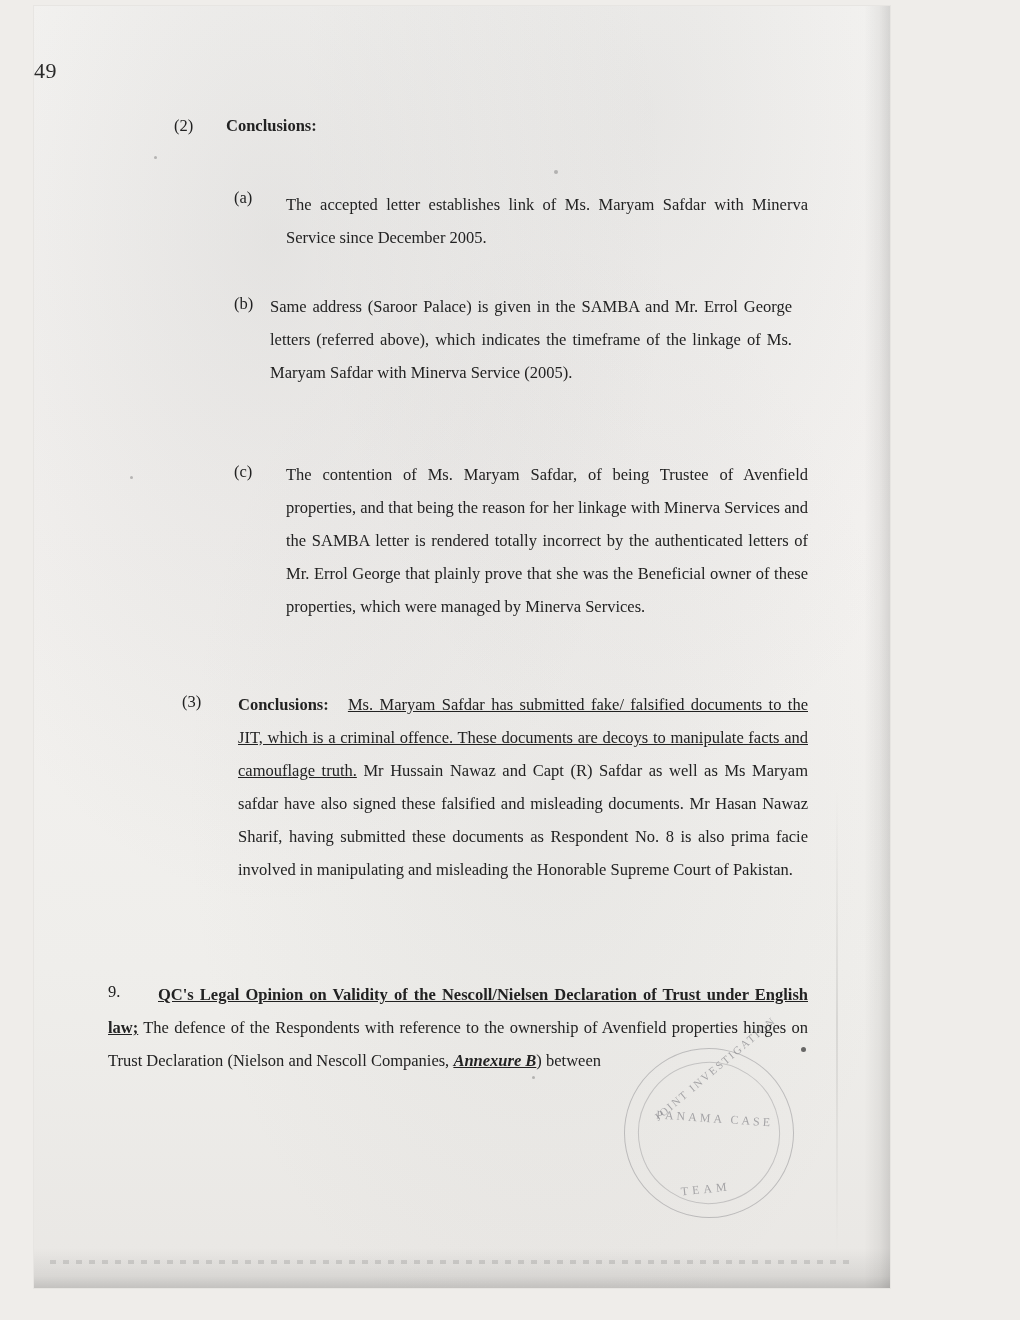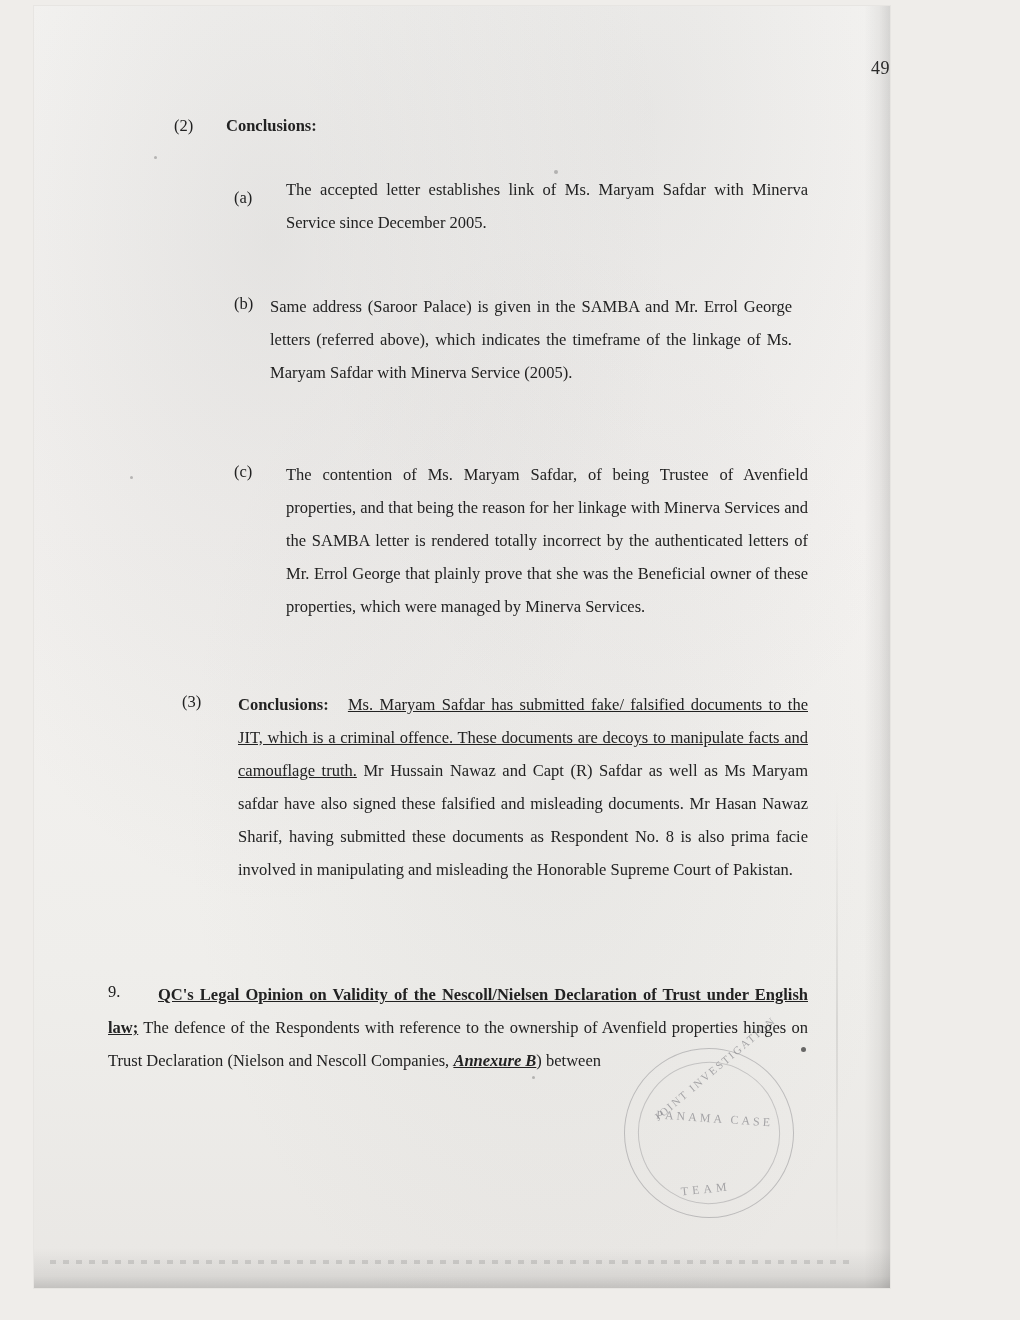--- a/index.html
+++ b/index.html
@@ -75,22 +75,22 @@
     position: absolute;
     left: 0; top: 0;
     width: 100%; height: 100%;
   }
 
   .folio {
     position: absolute;
     top: 52px;
     left: 0;
     width: 856px;
-    text-align: right;
-    font-size: 18px;
+    text-align: left;
+    font-size: 22px;
     letter-spacing: .5px;
     color: #2a2a2a;
   }
 
   .num-col {
     position: absolute;
     font-size: 16.5px;
     color: #222;
   }
 
@@ -170,21 +170,21 @@
     <div class="speck" style="left:498px; top:1070px; width:3px; height:3px;"></div>
 
     <div class="content">
 
       <div class="folio">49</div>
 
       <div class="num-col" style="left:140px; top:110px;">(2)</div>
       <div class="num-col head-label" style="left:192px; top:110px;">Conclusions:</div>
 
       <div class="num-col" style="left:200px; top:182px;">(a)</div>
-      <div class="para" style="left:252px; top:167px; width:522px;">The accepted letter establishes link of Ms. Maryam Safdar with Minerva Service since December 2005.</div>
+      <div class="para" style="left:252px; top:182px; width:522px;">The accepted letter establishes link of Ms. Maryam Safdar with Minerva Service since December 2005.</div>
 
       <div class="num-col" style="left:200px; top:288px;">(b)</div>
       <div class="para" style="left:236px; top:284px; width:522px;">Same address (Saroor Palace) is given in the SAMBA and Mr. Errol George letters (referred above), which indicates the timeframe of the linkage of Ms. Maryam Safdar with Minerva Service (2005).</div>
 
       <div class="num-col" style="left:200px; top:456px;">(c)</div>
       <div class="para" style="left:252px; top:452px; width:522px;">The contention of Ms. Maryam Safdar, of being Trustee of Avenfield properties, and that being the reason  for her linkage with Minerva Services  and the SAMBA letter is rendered totally incorrect by the authenticated letters of Mr. Errol George that plainly prove that she was the Beneficial owner of these properties, which were managed by Minerva Services.</div>
 
       <div class="num-col" style="left:148px; top:686px;">(3)</div>
       <div class="para" style="left:204px; top:682px; width:570px;"><span class="b">Conclusions:</span><span>&nbsp;&nbsp;&nbsp;</span><span class="u">Ms. Maryam Safdar has submitted fake/ falsified documents to the JIT, which is a criminal offence. These documents are decoys to manipulate facts and camouflage truth.</span><span> Mr Hussain Nawaz and Capt (R) Safdar as well as Ms Maryam safdar have also signed these falsified and misleading documents. Mr Hasan Nawaz Sharif, having submitted these documents as Respondent No. 8 is also prima facie involved in manipulating and misleading the Honorable Supreme Court of Pakistan.</span></div>
 

